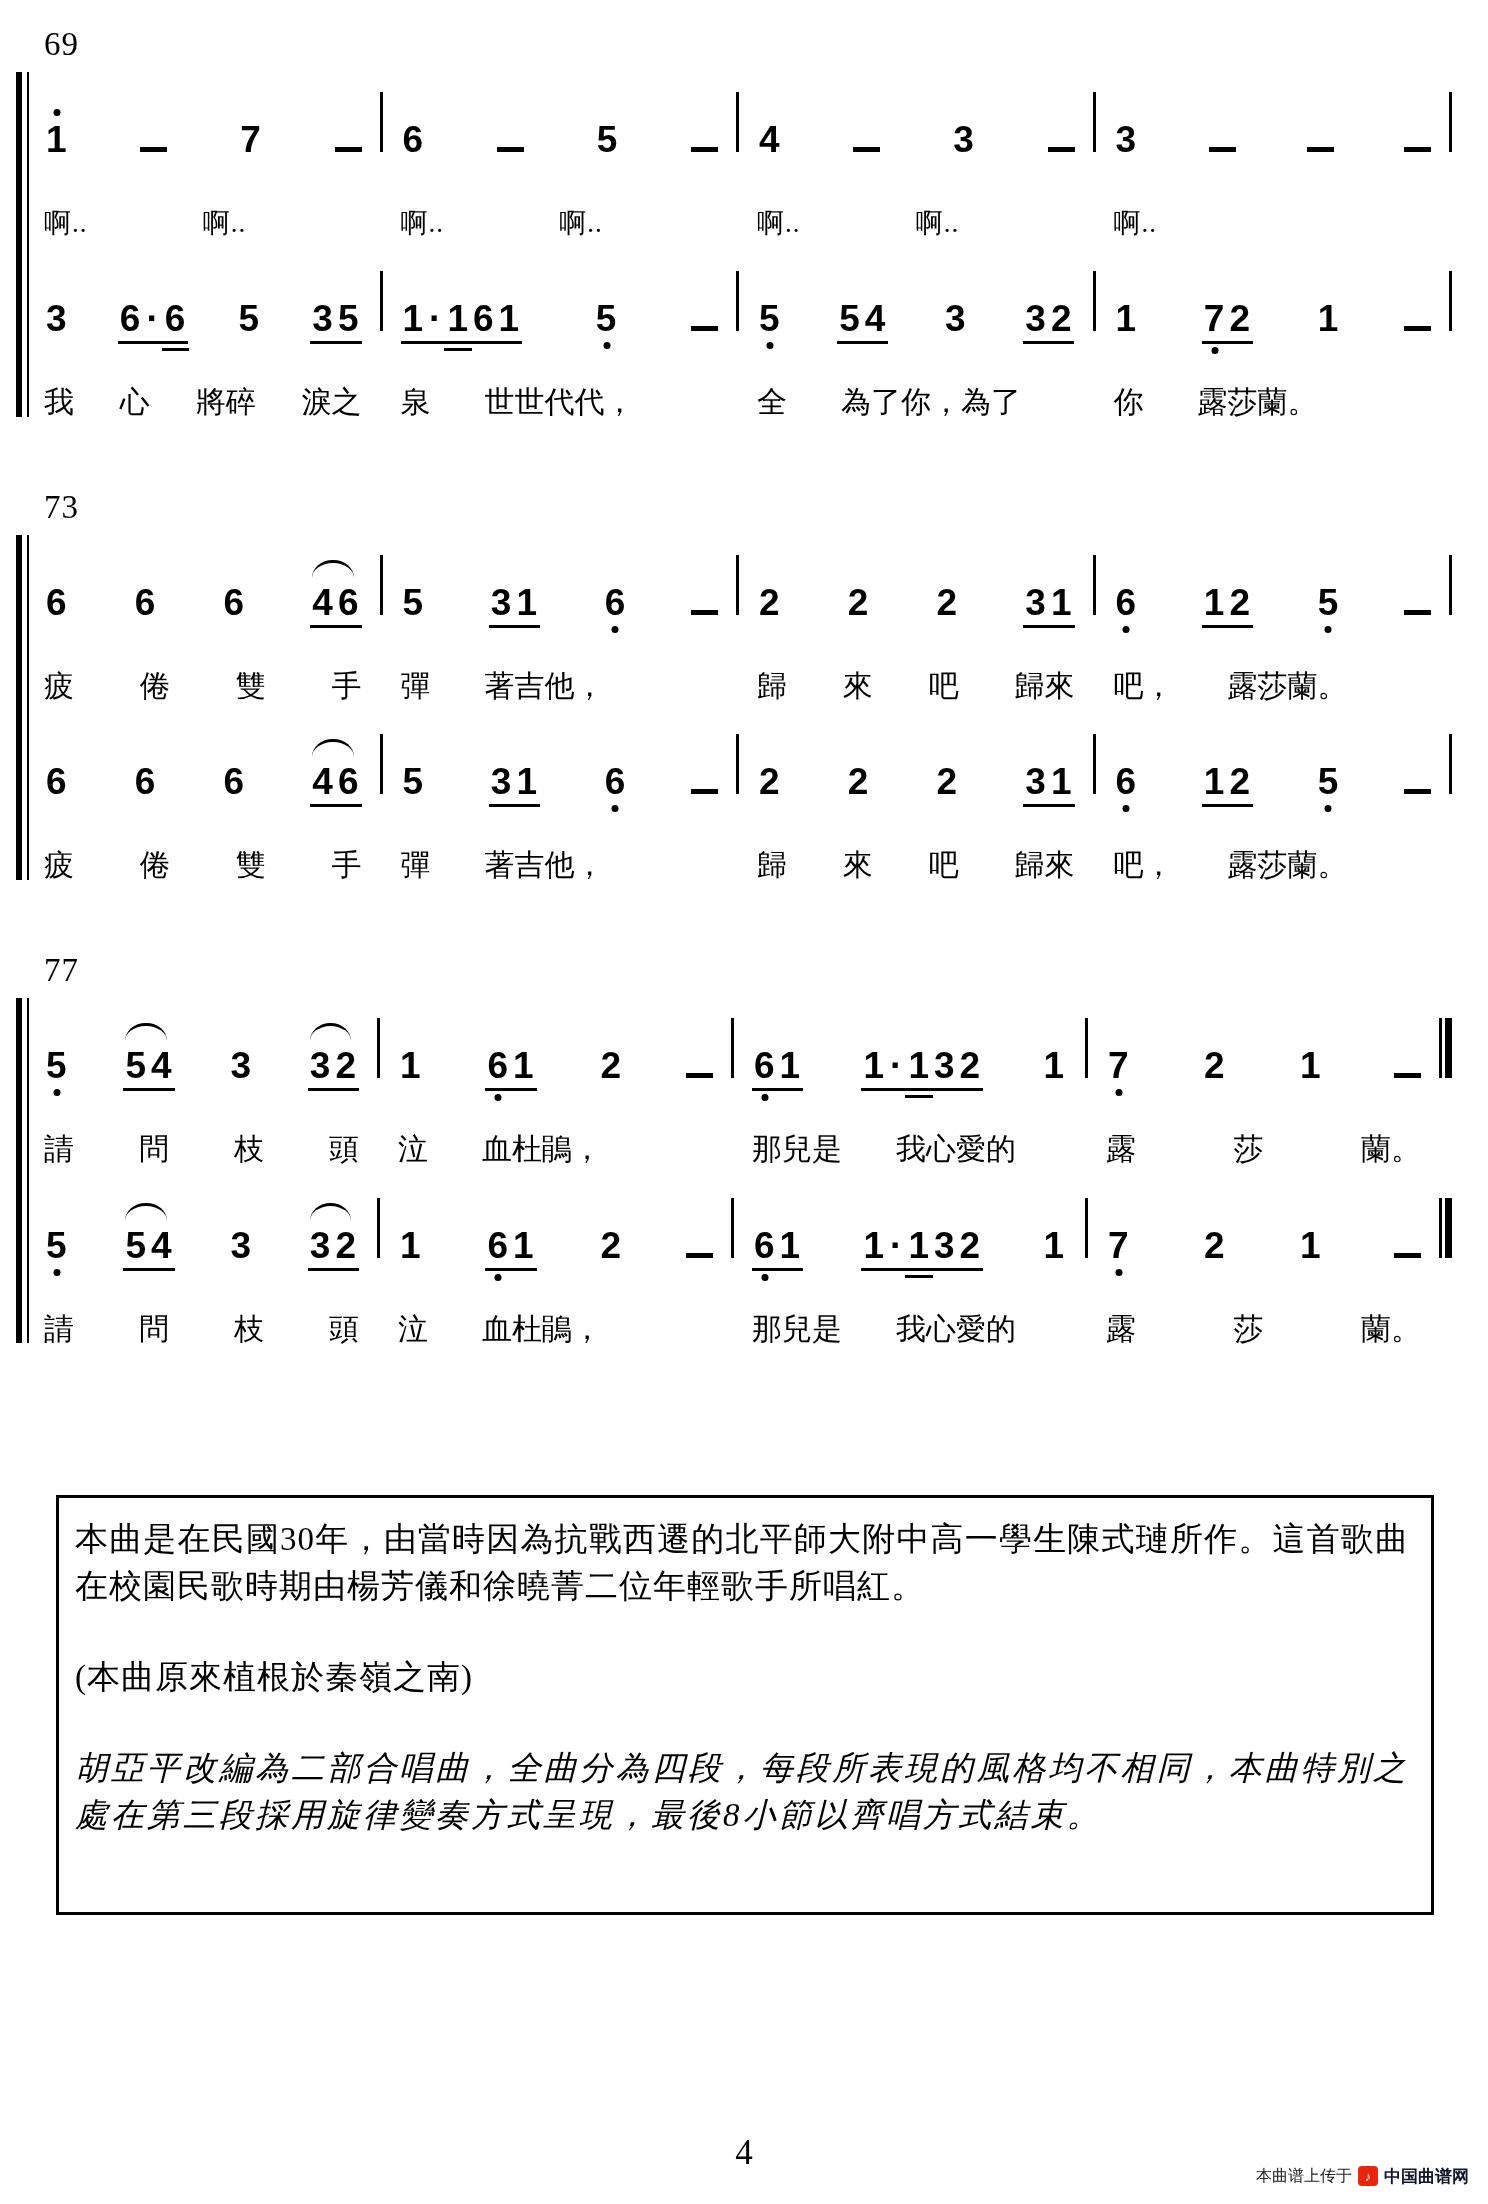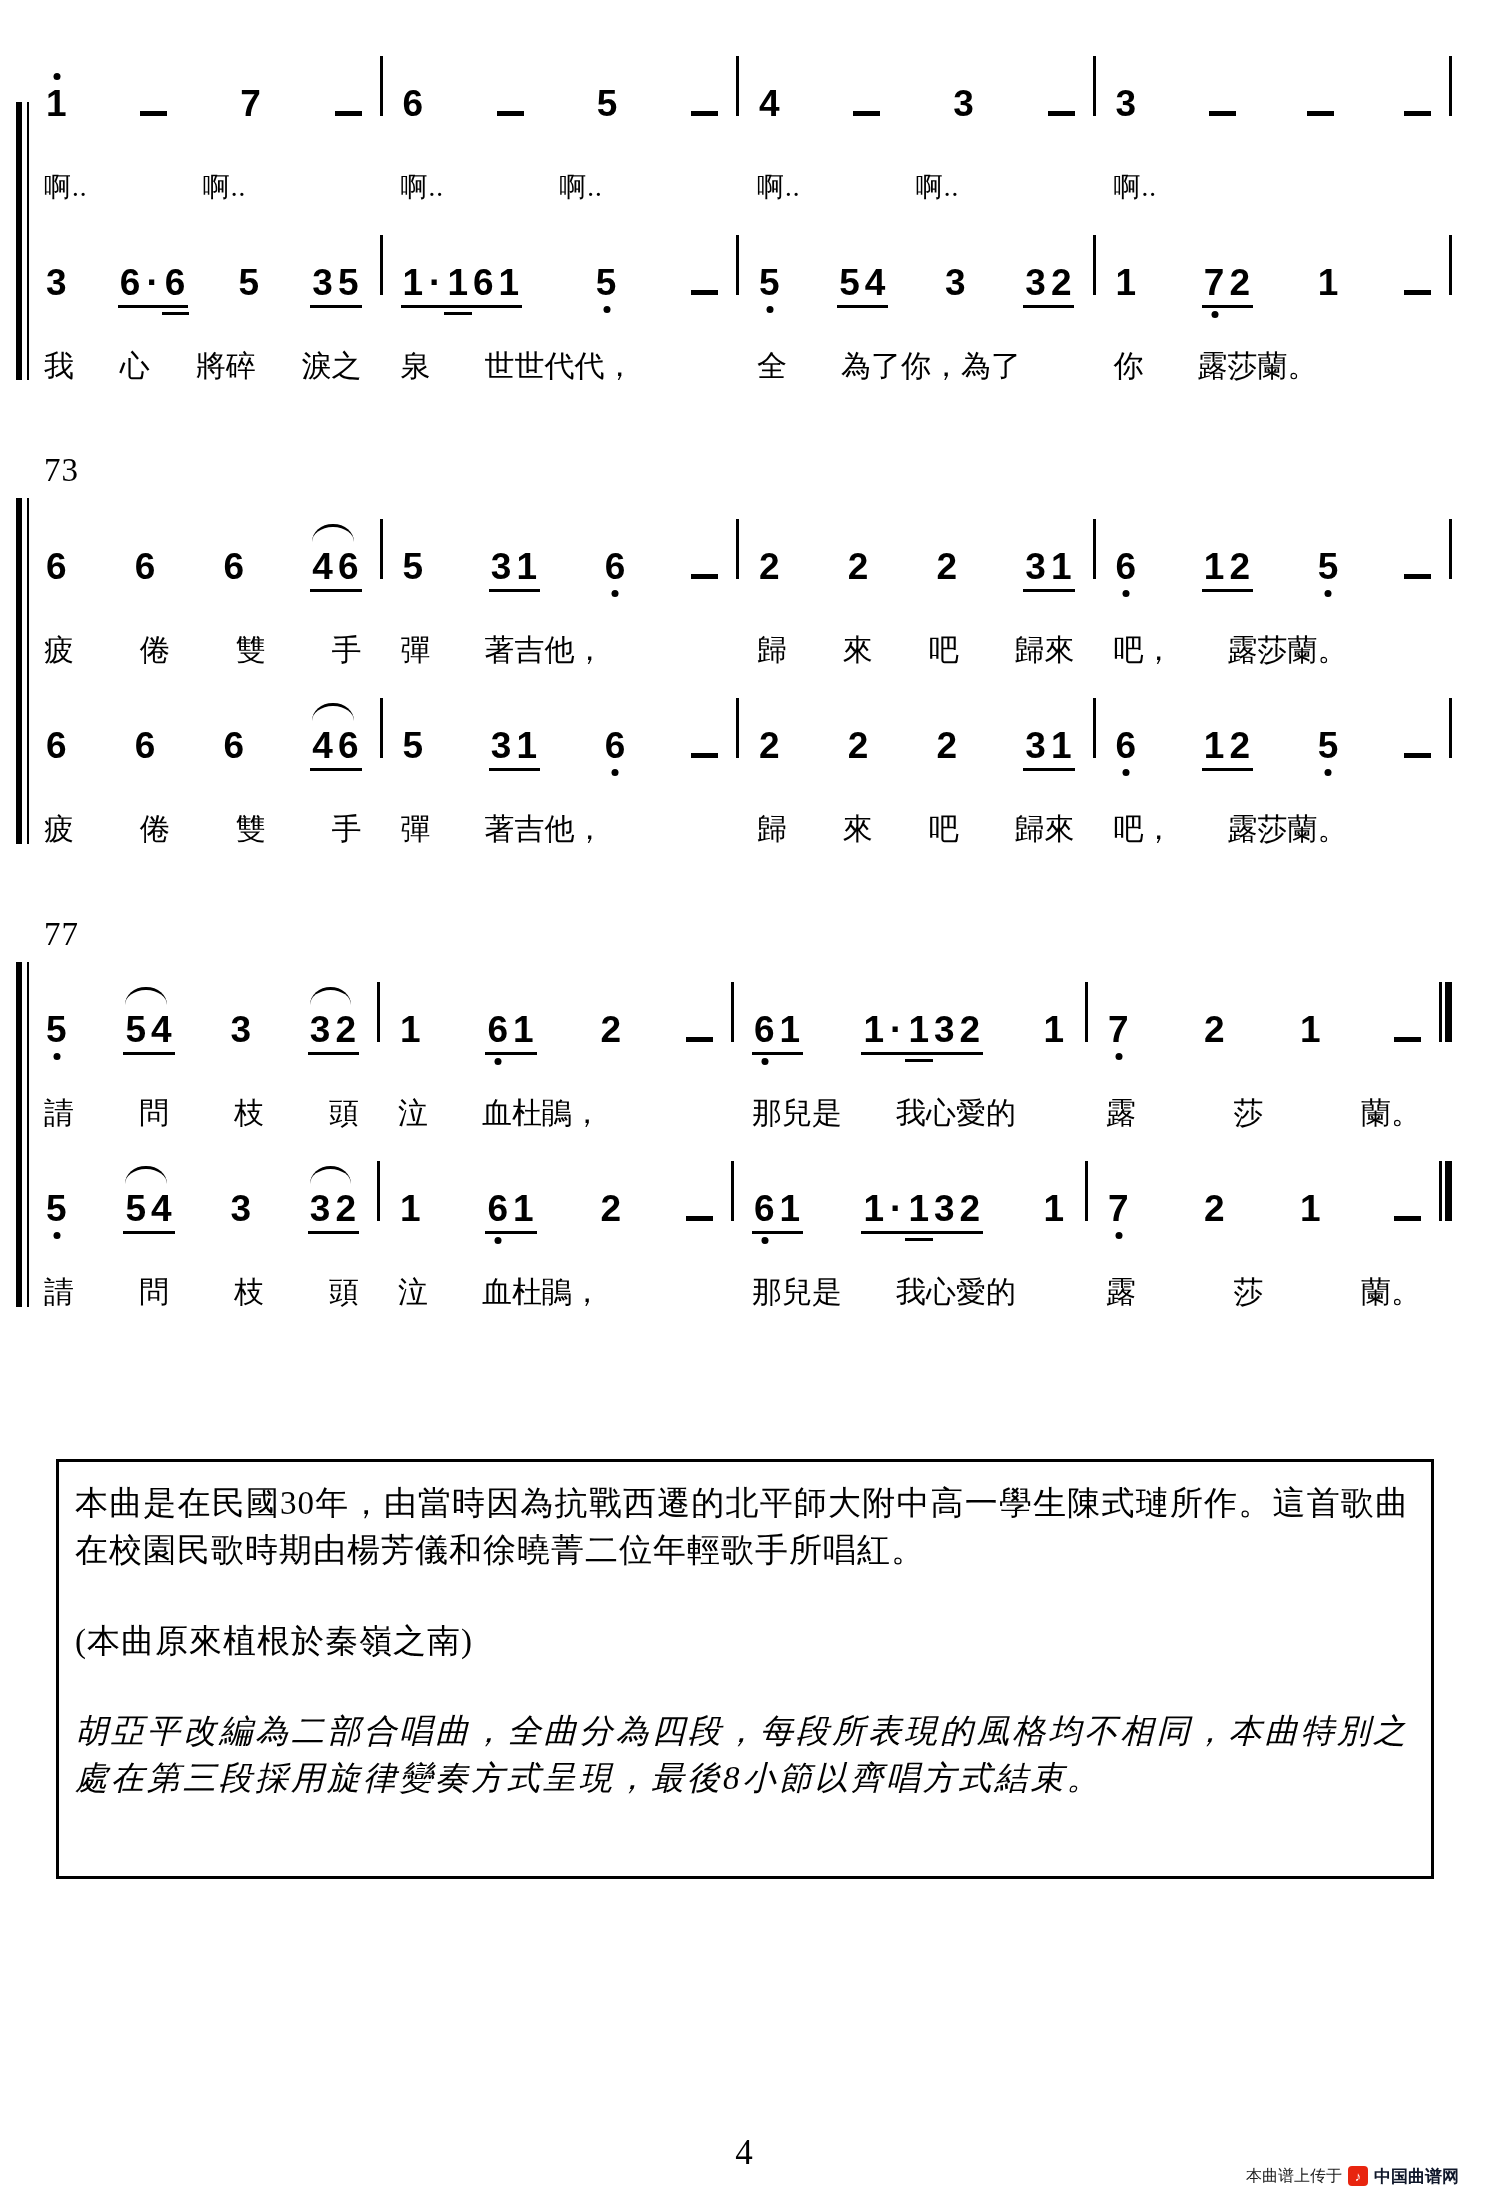--- a/index.html
+++ b/index.html
@@ -98,39 +98,40 @@
   .para:last-child { }
   .para.kai { font-style:italic; letter-spacing:3px; }
 
   
   .page-num {
     position:absolute; left:0; right:0; bottom:34px;
     text-align:center;
     font:400 35px/1 "Liberation Serif", serif;
   }
   .stamp {
-    position:absolute; right:29px; bottom:18px;
+    position:absolute; right:19px; bottom:18px;
     display:flex; align-items:center; gap:6px;
     font:400 16px/1 "Liberation Sans", sans-serif;
     color:#222;
     text-align:center;
   }
   .logo {
     width:20px; height:20px; border-radius:4px;
     display:flex; align-items:center; justify-content:center;
     color:#fff; font-size:13px; flex:none;
   }
   .site { font-weight:700; font-size:17px; }
 </style>
 </head>
 <body>
 
 <div id="score">
     <div class="system">
       <div class="bracket"></div>
+      <div class="measure-number">69</div>
       <div class="note-row">
         <div class="measure">
           <span class="grp">
             <span class="tok hi">1</span>
           </span>
           <span class="grp">
             <span class="tok dash"></span>
           </span>
           <span class="grp">
             <span class="tok">7</span>

